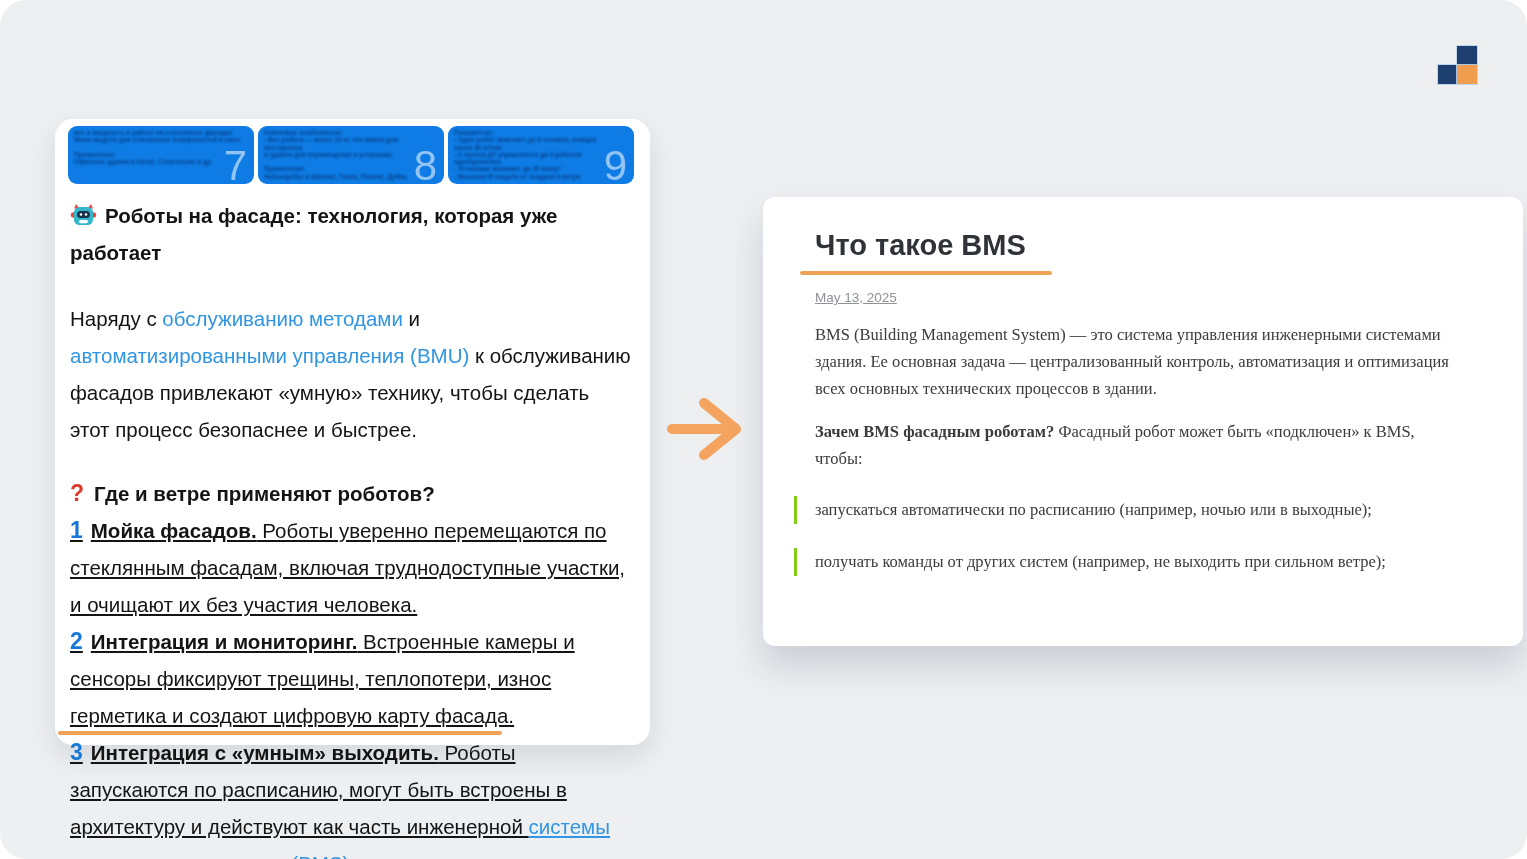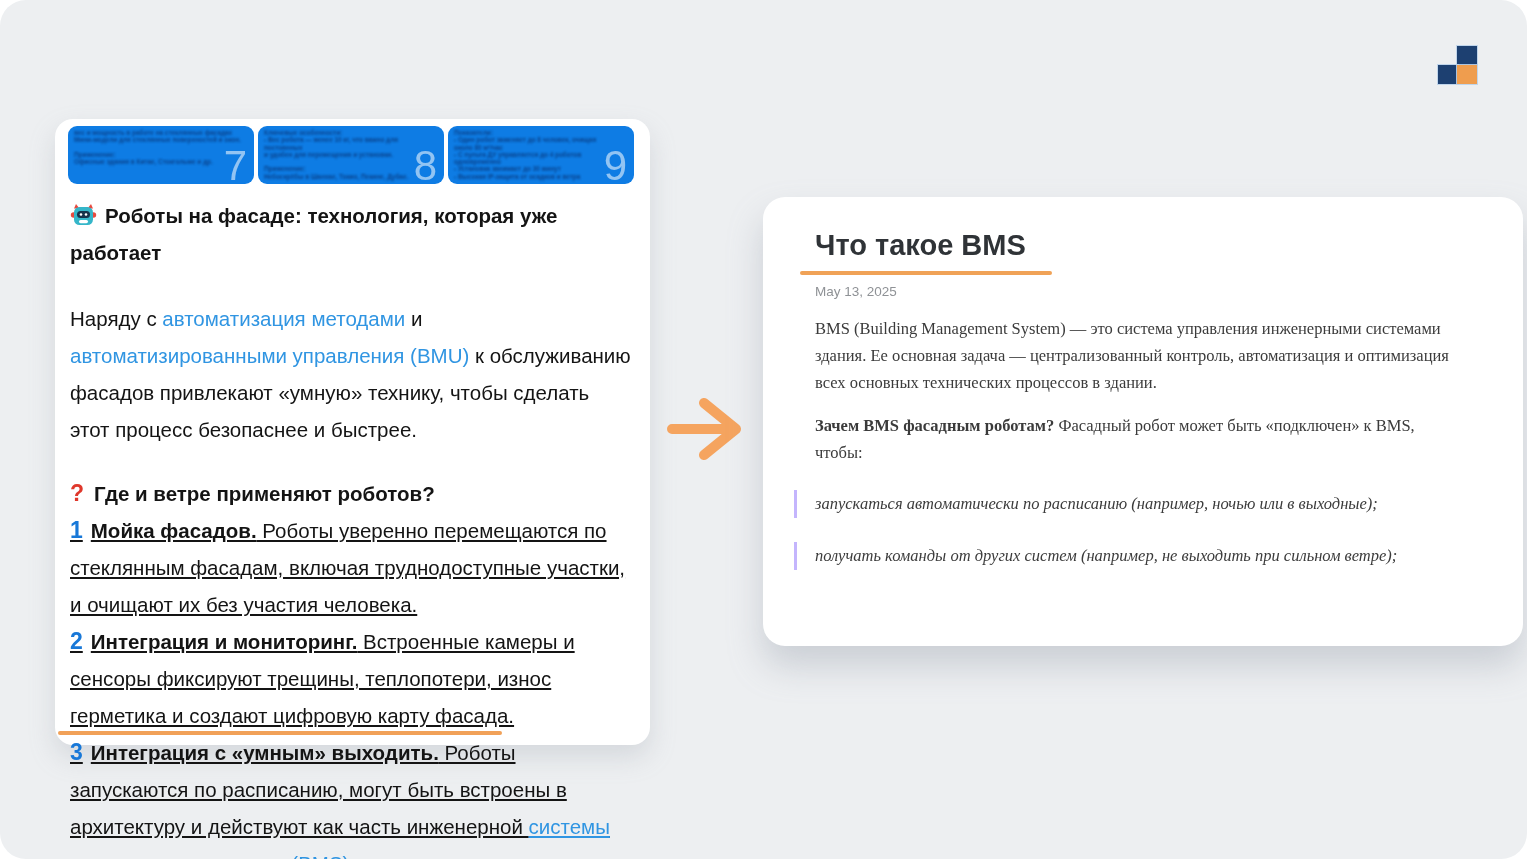--- a/index.html
+++ b/index.html
@@ -37,32 +37,32 @@
   .num { color:#1878d8; font-weight:700; font-size:23px; margin-right:8px; }
   .items { margin-top:0;text-decoration:underline; }
   .orange-underline { position:absolute; left:3px; bottom:10px; width:444px; height:4px;
                       background:#f1a158; border-radius:3px; }
 
   
   .arrow-wrap { position:absolute; left:666px; top:396px; }
 
   
   .right-card { position:absolute; left:763px; top:197px; width:760px; height:449px;
-                background:#ffffff; border-radius:22px; padding:0 58px 0 52px;
+                background:#ffffff; border-radius:12px; padding:0 58px 0 52px;
                 box-shadow:0 20px 34px rgba(148,156,168,.38); }
   .rc-title { margin-top:32px; font-size:29px; font-weight:700; color:#2f3337; }
   .rc-underline { width:252px; height:4px; background:#f0a257; border-radius:2px;
                   margin:9px 0 0 -15px; }
-  .rc-date { margin-top:9px; color:#8f9296; font-size:13.5px; }
+  .rc-date { margin-top:15px; color:#8f9296; font-size:13.5px;text-decoration:underline; }
   .rc-body { font-family:"Liberation Serif", serif; color:#3b3b3b; font-size:16.5px;
              line-height:27px; }
   .rc-p1 { margin-top:16px; }
   .rc-p2 { margin-top:16px; }
-  .rc-quote { margin:24px 0 0 -21px; padding:1px 0 1px 18px; border-left:3px solid #c4b5fd;
-              font-style:italic; line-height:26px; }
+  .rc-quote { margin:24px 0 0 -21px; padding:1px 0 1px 18px; border-left:3px solid #84cc16;
+              line-height:26px; }
 </style>
 </head>
 <body>
 
 <div class="canvas">
 
   <div class="logo">
     <div class="sq sq-tr"></div>
     <div class="sq sq-bl"></div>
     <div class="sq sq-br"></div>
@@ -109,21 +109,21 @@
           <circle cx="3.6" cy="12" r="2.8" fill="#e84a3f"></circle>
           <circle cx="23.4" cy="12" r="2.8" fill="#e84a3f"></circle>
           <rect x="4" y="4" width="19" height="18" rx="5.5" fill="#35b6c9"></rect>
           <rect x="7" y="8" width="13" height="7" rx="3.5" fill="#16324a"></rect>
           <circle cx="11" cy="11.5" r="1.3" fill="#ffffff"></circle>
           <circle cx="16" cy="11.5" r="1.3" fill="#ffffff"></circle>
           <rect x="9" y="17" width="9" height="3.2" rx="1.6" fill="#ffffff"></rect>
         </svg><span>Роботы на фасаде: технология, которая уже работает</span>
       </div>
 
-      <div class="intro"><span>Наряду с </span><a class="tg-link">автоматизация методами</a><span> и </span><a class="tg-link">автоматизированными управления (BMU)</a><span> к обслуживанию фасадов привлекают «умную» технику, чтобы сделать этот процесс безопаснее и быстрее.</span></div>
+      <div class="intro"><span>Наряду с </span><a class="tg-link">обслуживанию методами</a><span> и </span><a class="tg-link">автоматизированными управления (BMU)</a><span> к обслуживанию фасадов привлекают «умную» технику, чтобы сделать этот процесс безопаснее и быстрее.</span></div>
 
       <div class="question"><span class="q-mark">?</span><span>Где и ветре применяют роботов?</span></div>
 
       <div class="items">
         <div class="item"><span class="num">1</span><b>Мойка фасадов.</b><span> Роботы уверенно перемещаются по стеклянным фасадам, включая труднодоступные участки, и очищают их без участия человека.</span></div>
         <div class="item"><span class="num">2</span><b>Интеграция и мониторинг.</b><span> Встроенные камеры и сенсоры фиксируют трещины, теплопотери, износ герметика и создают цифровую карту фасада.</span></div>
         <div class="item"><span class="num">3</span><b>Интеграция с «умным» выходить.</b><span> Роботы запускаются по расписанию, могут быть встроены в архитектуру и действуют как часть инженерной </span><a class="tg-link underlined">системы автоматизации здания (BMS)</a><span>.</span></div>
       </div>
     </div>
 

